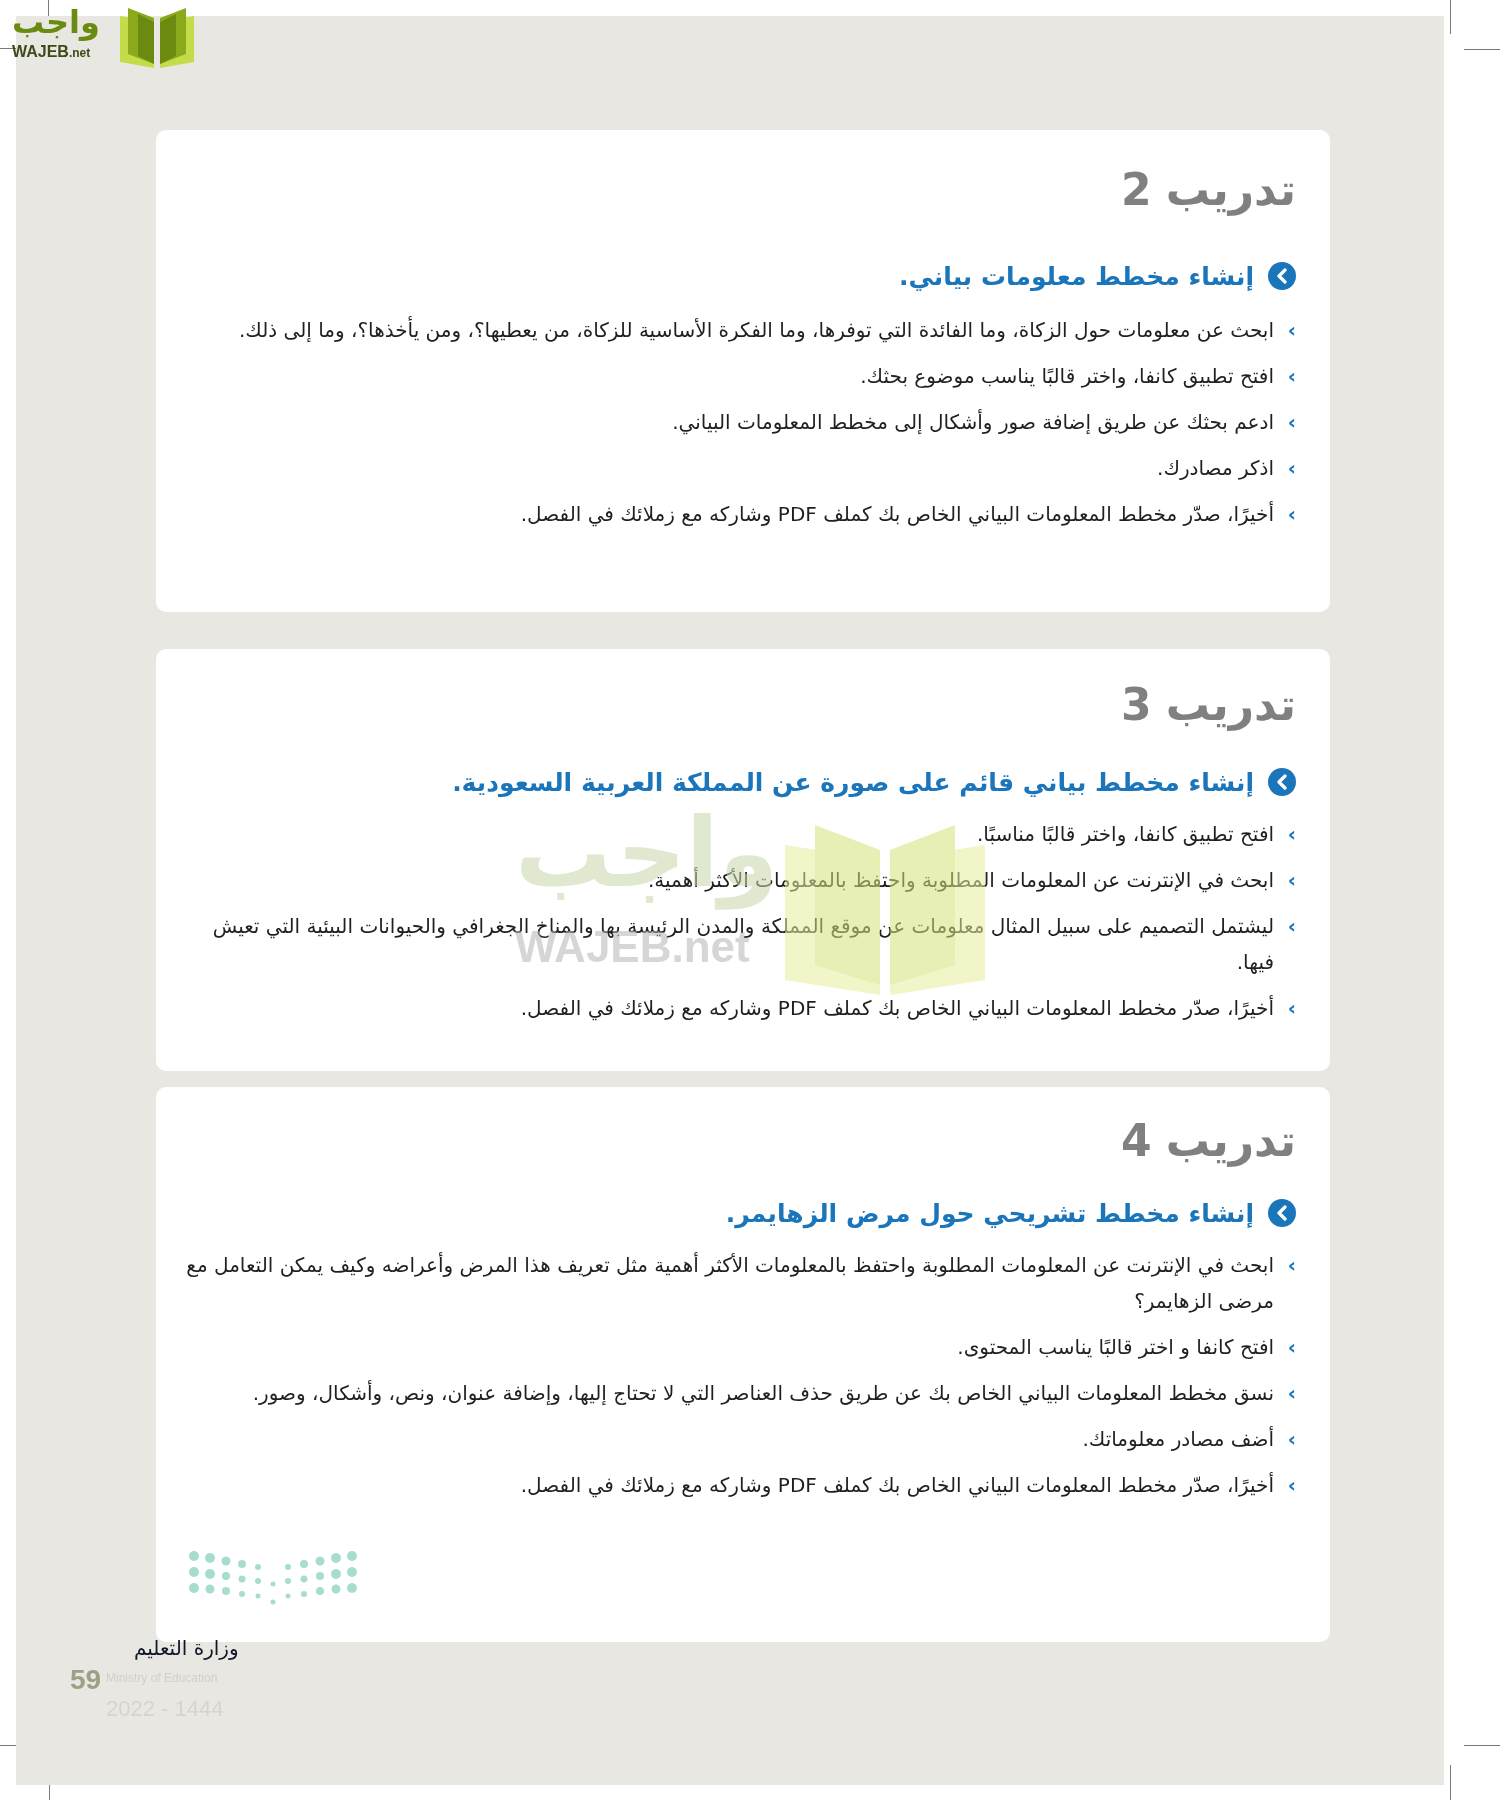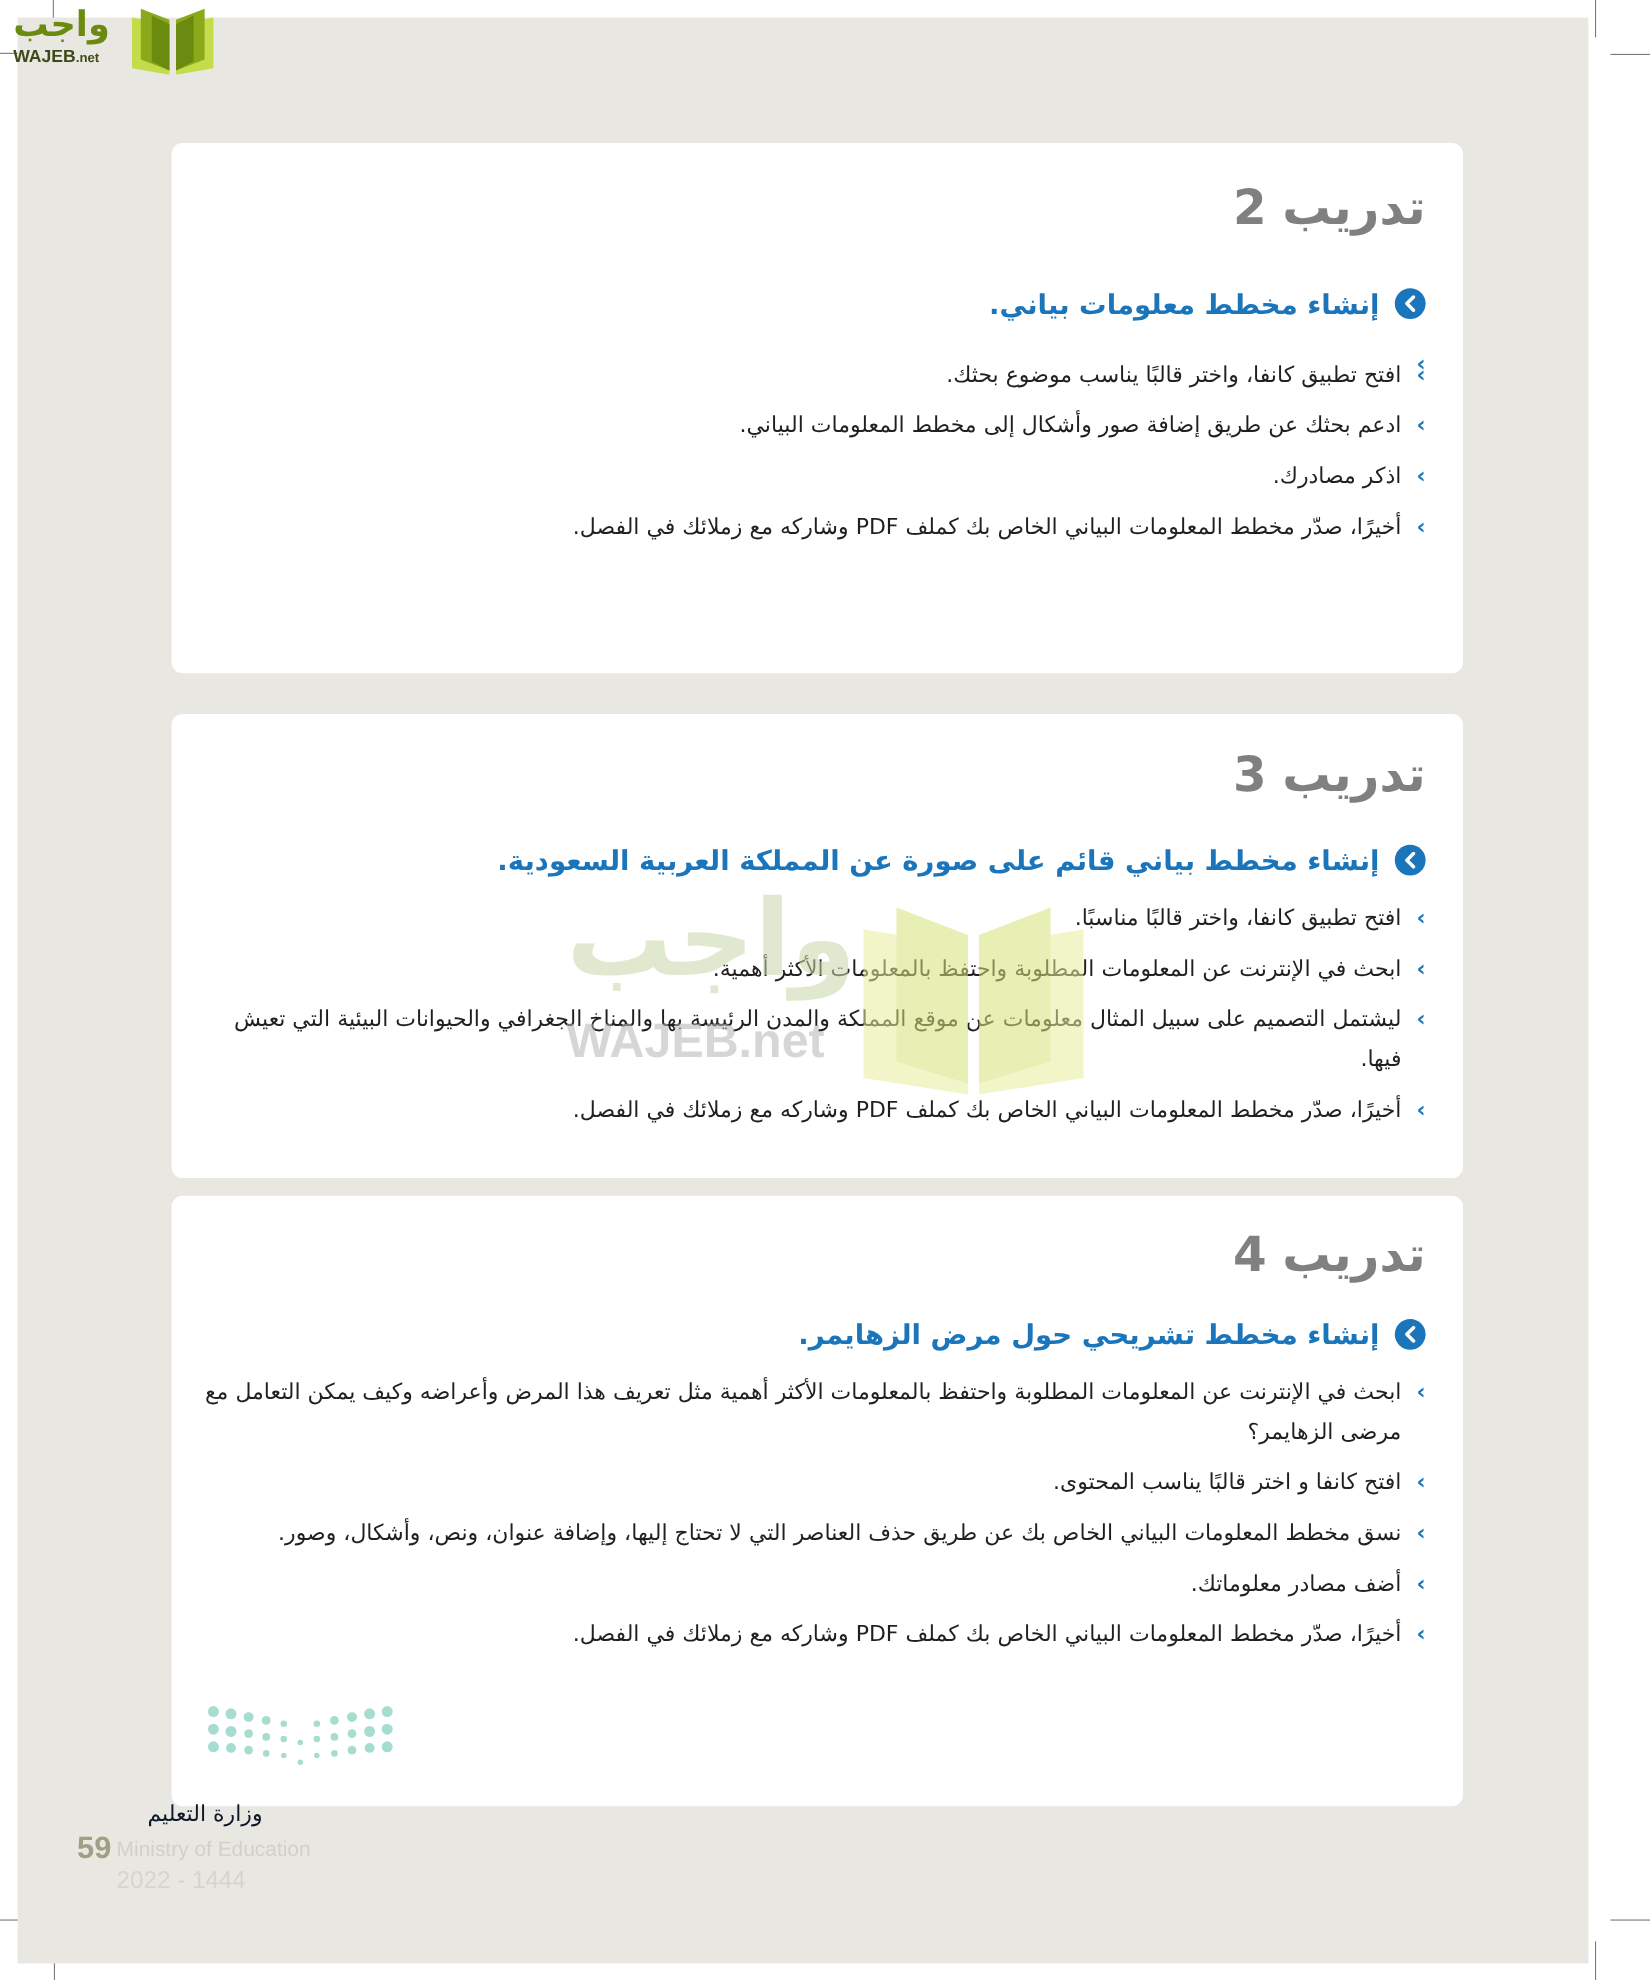--- a/index.html
+++ b/index.html
@@ -79,21 +79,21 @@
     .wm-book { position: absolute; left: 270px; top: 0; }
     .ministry {
       position: absolute; left: 90px; top: 1550px; width: 300px; height: 170px;
     }
     .ministry-dots { position: absolute; left: 98px; top: 0; }
     .ministry-ar {
       position: absolute; left: 44px; top: 88px; font-size: 20px; color: #0f172a;
       direction: rtl; line-height: 1;
     }
     .ministry-en {
-      position: absolute; left: 16px; top: 122px; font-size: 19px; color: #d0d0cc;
+      position: absolute; left: 16px; top: 122px; font-size: 12px; color: #d0d0cc;
       font-family: "Liberation Sans", sans-serif; line-height: 1;
     }
     .ministry-year {
       position: absolute; left: 16px; top: 148px; font-size: 22px; color: #d5d5d0;
       font-family: "Liberation Sans", sans-serif; line-height: 1;
     }
     .page-num {
       position: absolute; left: 70px; top: 1664px;
       font-size: 28px; font-weight: bold; color: #a09f86;
       font-family: "Liberation Sans", sans-serif;
@@ -130,21 +130,21 @@
   <h2 class="card-title" style="top:38px;">
     <span>تدريب</span><span class="num">2</span>
   </h2>
   <span class="sub-icon" style="top:132px;">
     <svg width="14" height="16" viewBox="0 0 14 16">
         <path d="M10 2 L4 8 L10 14" stroke="#fff" stroke-width="3.2" fill="none" stroke-linecap="round" stroke-linejoin="round"></path>
       </svg>
   </span>
   <div class="subtitle" style="top:134px;">إنشاء مخطط معلومات بياني.</div>
   <ul class="bullets" style="top:182px;">
-    <li class="bullet"><span class="chev">›</span></li>
+    <li class="bullet"><span class="chev">›</span><span>ابحث عن معلومات حول الزكاة، وما الفائدة التي توفرها، وما الفكرة الأساسية للزكاة، من يعطيها؟، ومن يأخذها؟، وما إلى ذلك.</span></li>
     <li class="bullet"><span class="chev">›</span><span>افتح تطبيق كانفا، واختر قالبًا يناسب موضوع بحثك.</span></li>
     <li class="bullet"><span class="chev">›</span><span>ادعم بحثك عن طريق إضافة صور وأشكال إلى مخطط المعلومات البياني.</span></li>
     <li class="bullet"><span class="chev">›</span><span>اذكر مصادرك.</span></li>
     <li class="bullet"><span class="chev">›</span><span>أخيرًا، صدّر مخطط المعلومات البياني الخاص بك كملف PDF وشاركه مع زملائك في الفصل.</span></li>
   </ul>
 </section>
 
 <section class="card" style="top:649px;height:422px;">
   <h2 class="card-title" style="top:34px;">
     <span>تدريب</span><span class="num">3</span>

